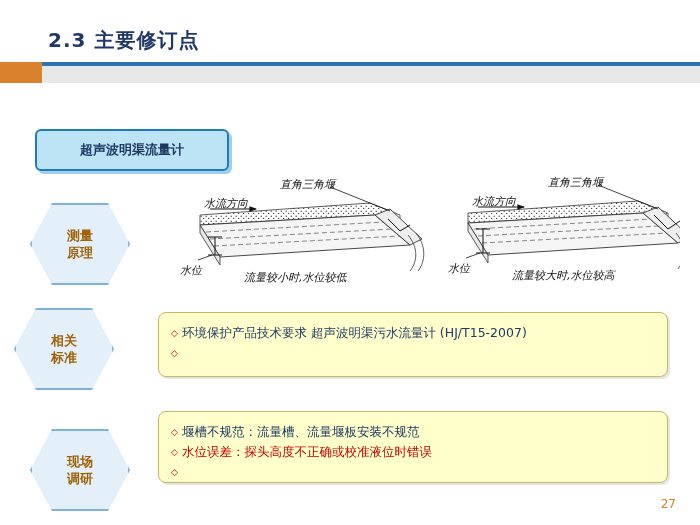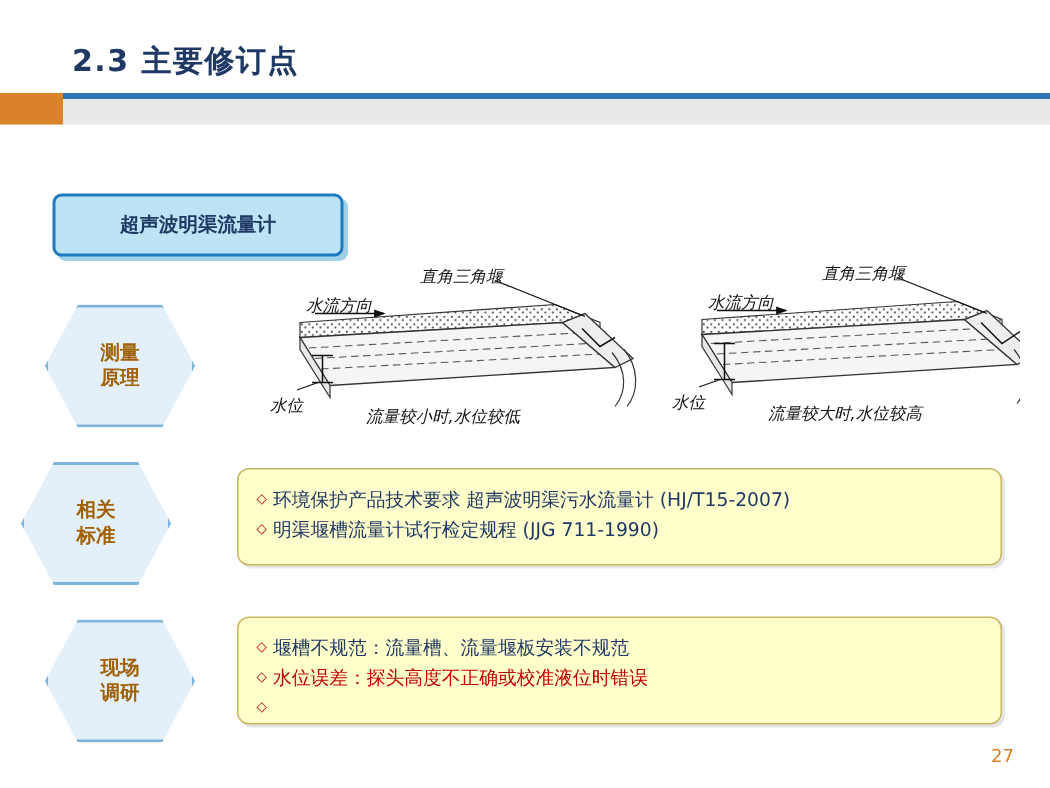--- a/index.html
+++ b/index.html
@@ -93,21 +93,21 @@
     justify-content: center;
   }
   .hexagon .hx-line {
     font-size: 13px;
     color: #a16207;
     line-height: 17px;
     font-weight: bold;
   }
   #hex-1 { left: 30px; top: 203px; }
   #hex-2 { left: 14px; top: 308px; }
-  #hex-3 { left: 30px; top: 413px; }
+  #hex-3 { left: 30px; top: 429px; }
 
   
   .diagram-area {
     position: absolute;
     left: 160px;
     top: 175px;
     width: 520px;
     height: 115px;
   }
   .diag-svg {
@@ -262,21 +262,20 @@
   <div class="diag-label" style="left:352px; top:93px;">流量较大时,水位较高</div>
 </div>
 
 <div class="content-box" id="std-box">
   <div class="bullet-line">
     <span class="bullet-mark">◇</span>
     <span class="txt-blue">环境保护产品技术要求  超声波明渠污水流量计  (HJ/T15-2007)</span>
   </div>
   <div class="bullet-line">
     <span class="bullet-mark">◇</span>
-    <span class="txt-blue">明渠堰槽流量计试行检定规程 (JJG 711-1990)</span>
   </div>
 </div>
 
 <div class="content-box" id="field-box">
   <div class="bullet-line">
     <span class="bullet-mark">◇</span>
     <span class="txt-blue">堰槽不规范：流量槽、流量堰板安装不规范</span>
   </div>
   <div class="bullet-line">
     <span class="bullet-mark">◇</span>

